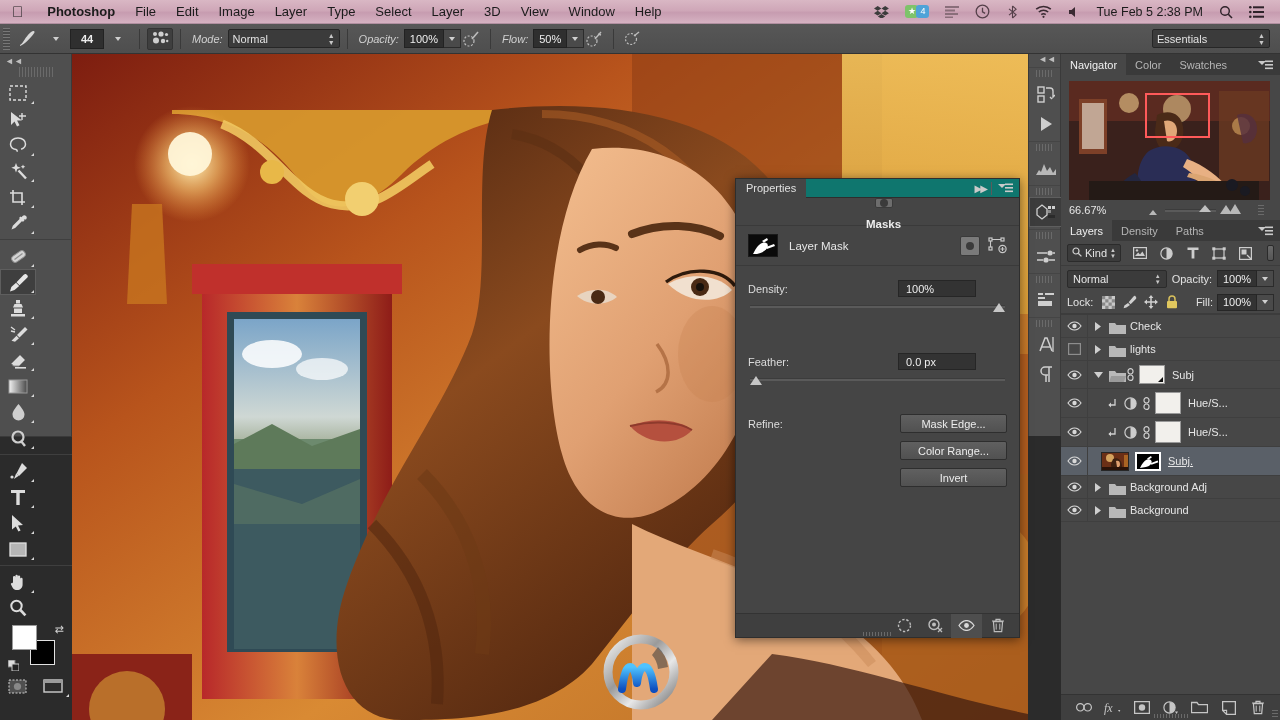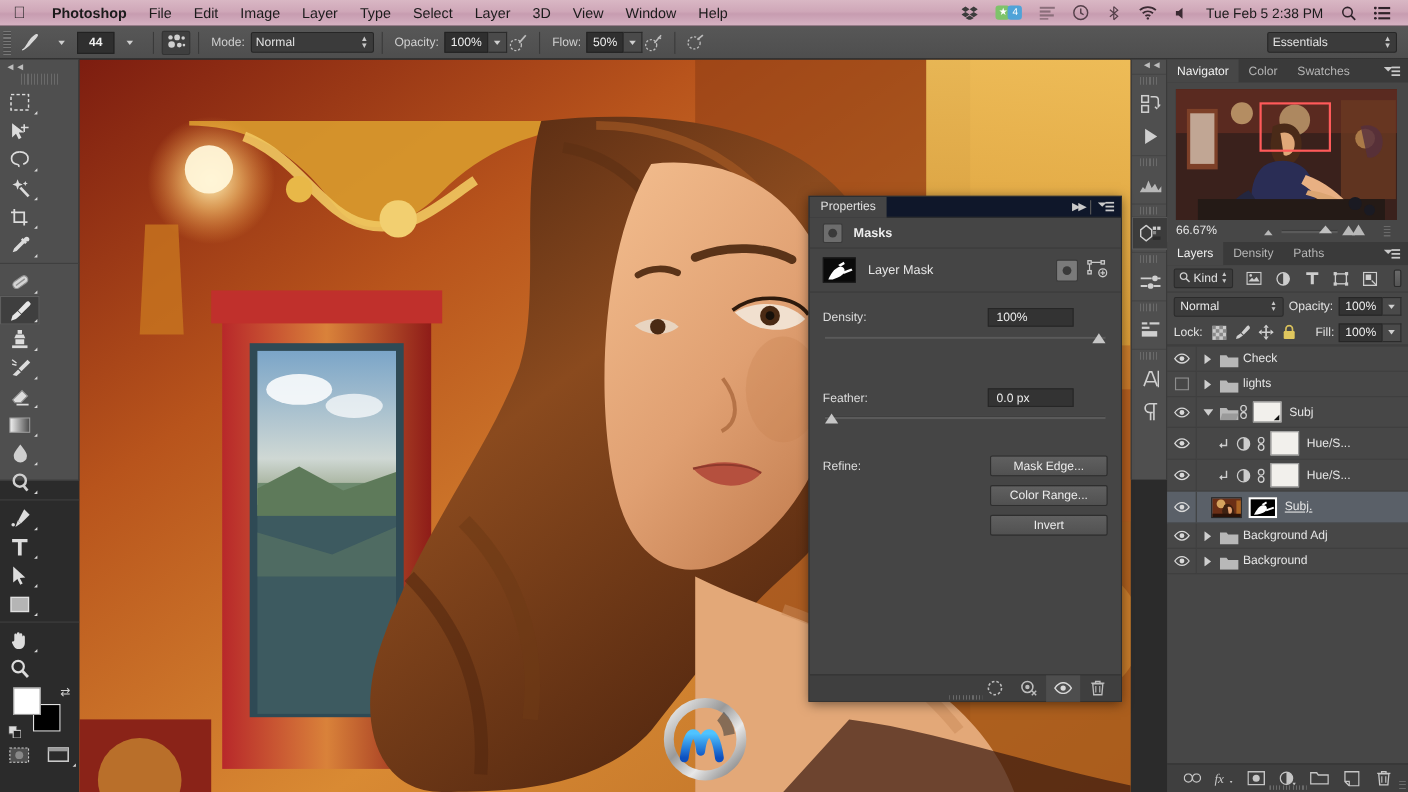--- a/index.html
+++ b/index.html
@@ -49,21 +49,21 @@
     width:26px; height:22px; border:1px solid #333; background:#3f3f3f;
     display:flex;align-items:center;justify-content:center; border-radius:2px;
   }
   .tri-down { width:0;height:0;border-left:3px solid transparent;border-right:3px solid transparent;border-top:4px solid #cfcfcf; }
   .sizebox {
     width:34px; height:20px; background:#2f2f2f; border:1px solid #222;
     color:#eee; font-size:11px; display:flex; align-items:center; justify-content:center;
     font-weight:bold;
   }
   .obdivider { width:1px; height:20px; background:#3a3a3a; margin:0 7px; }
-  .lbl { color:#d0d0d0; margin:0 5px 0 4px; }
+  .lbl { color:#d0d0d0; margin:0 5px 0 4px;font-style:italic; }
   .selbox {
     height:19px; background:#3b3b3b; border:1px solid #262626; border-radius:2px;
     display:flex; align-items:center; padding:0 4px; color:#e2e2e2;
   }
   .selbox .arrows { margin-left:auto; font-size:7px; line-height:7px; color:#c8c8c8; text-align:center;}
   .numbox {
     height:19px; background:#2f2f2f; border:1px solid #222; color:#eee;
     display:flex; align-items:center; justify-content:center; padding:0 4px;
   }
   .dropsq {
@@ -111,28 +111,28 @@
   .railgrip { height:7px; background:repeating-linear-gradient(90deg,#6a6a6a 0 1px,#4f4f4f 1px 3px);
     width:17px; margin:2px auto 2px; }
   .ricon { width:33px; height:30px; display:flex; align-items:center; justify-content:center; color:#c9c9c9; }
   .ricon.sel { background:#3c3c3c; box-shadow:inset 0 0 0 1px #5e5e5e; }
 
   
   .props {
     position:absolute; left:735px; top:178px; width:285px; height:460px;
     background:#454545; border:1px solid #2e2e2e; box-shadow:0 2px 10px rgba(0,0,0,.5);
   }
-  .props .tabrow { height:19px; background:#0f172a; display:flex; align-items:center; border-bottom:1px solid #2e2e2e;}
+  .props .tabrow { height:19px; background:#0f766e; display:flex; align-items:center; border-bottom:1px solid #2e2e2e;}
   .props .tab { height:19px; background:#454545; padding:0 10px; display:flex;align-items:center;
     font-size:11px; color:#e0e0e0; }
   .props .tabfill { flex:1; height:19px; }
   .props .dblarrow { color:#cacaca; font-size:10px; padding:0 5px; letter-spacing:-2px;}
   .props .vbar { width:1px; height:13px; background:#5b5b5b; }
   .props .burger { padding:0 6px; display:flex; align-items:center; }
-  .props .hdr { height:28px; display:flex; align-items:center; padding-left:12px; gap:10px; border-bottom:1px solid #3a3a3a;}
+  .props .hdr { height:28px; display:flex; align-items:center; padding-left:12px; gap:10px; border-bottom:1px solid #3a3a3a;flex-direction:column;}
   .maskbtn { width:18px;height:18px; background:#6d6d6d; border:1px solid #3a3a3a; border-radius:2px;
     display:flex;align-items:center;justify-content:center;}
   .maskbtn .dot { width:8px;height:8px;border-radius:50%;background:#3a3a3a; }
   .props .maskrow { height:40px; display:flex; align-items:center; padding:0 12px; gap:11px;
     border-bottom:1px solid #3a3a3a; }
   .mthumb { width:30px;height:23px; background:#111; border:1px solid #1a1a1a; position:relative; overflow:hidden;}
   .props .body { padding:14px 12px 0; }
   .prow { display:flex; align-items:center; margin-bottom:4px; }
   .prow .plbl { width:150px; color:#dcdcdc; }
   .pval { width:78px; height:17px; background:#333; border:1px solid #262626;

